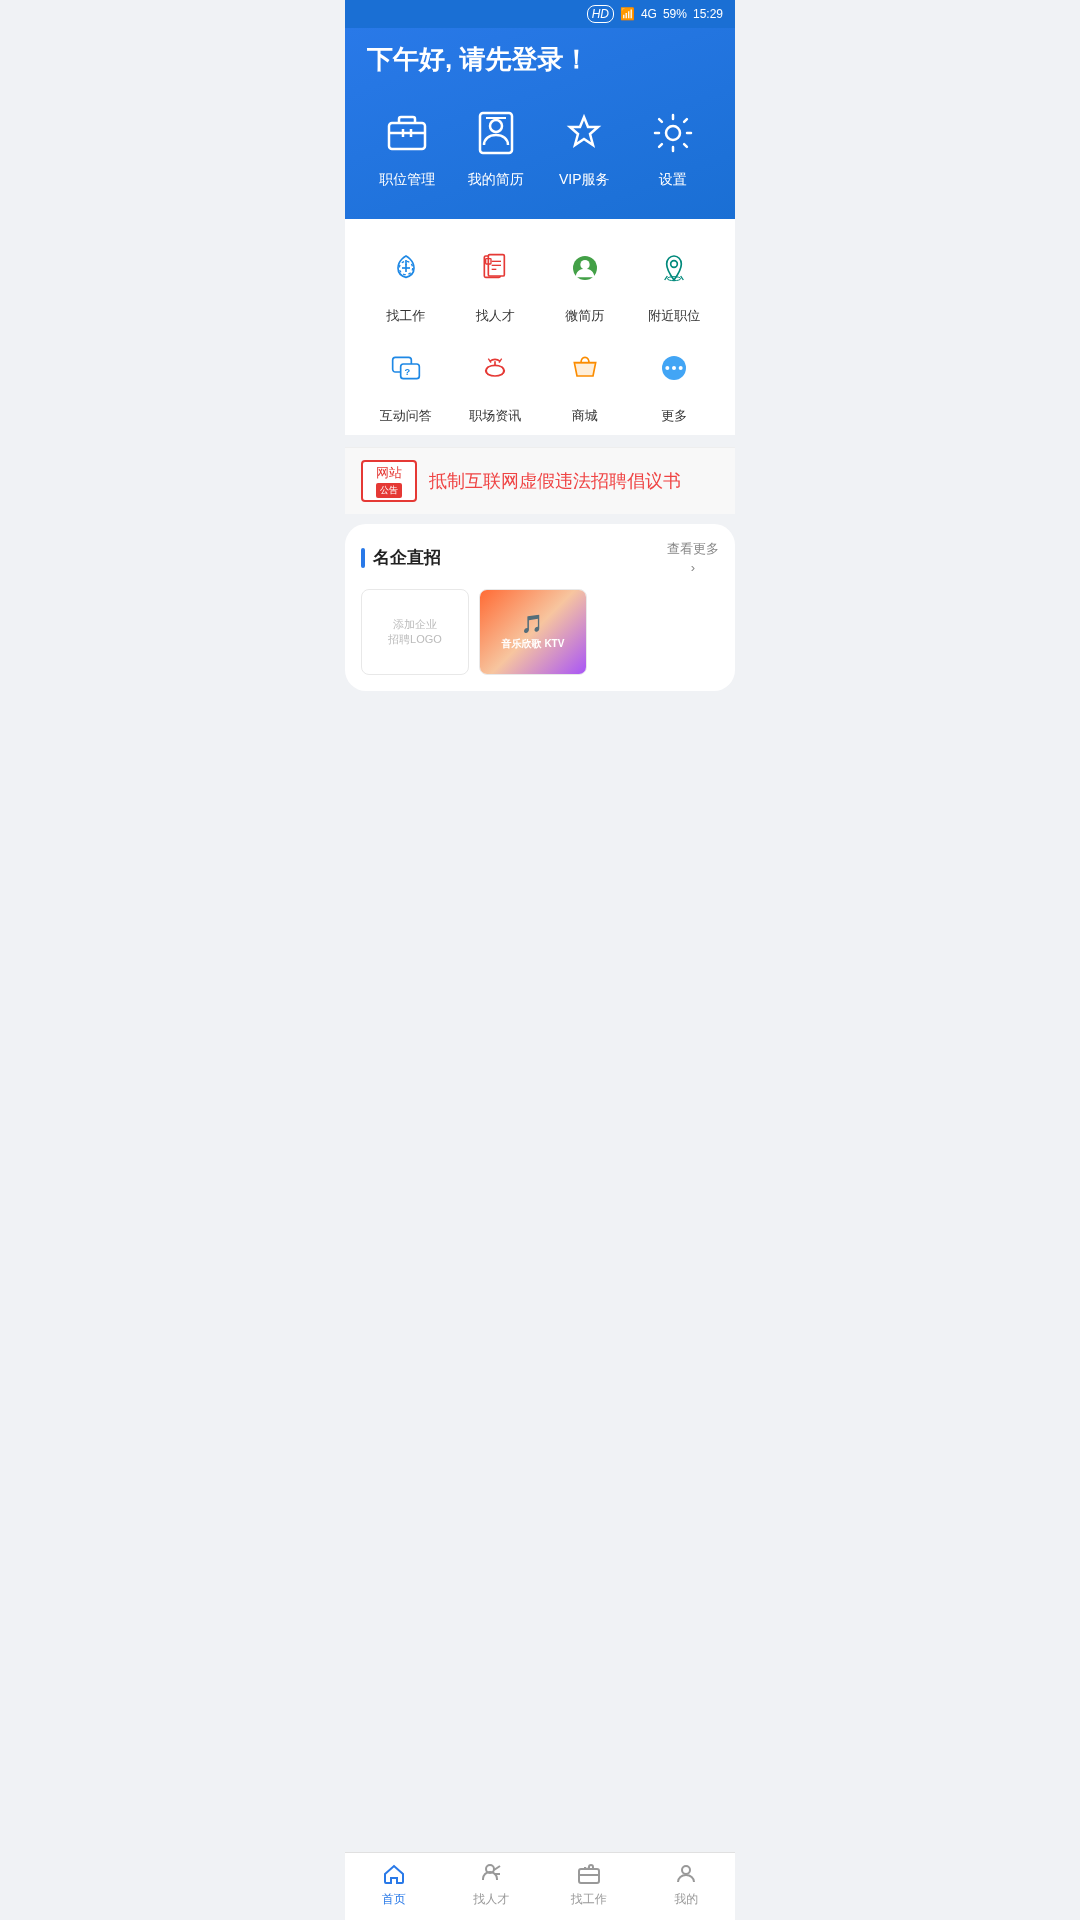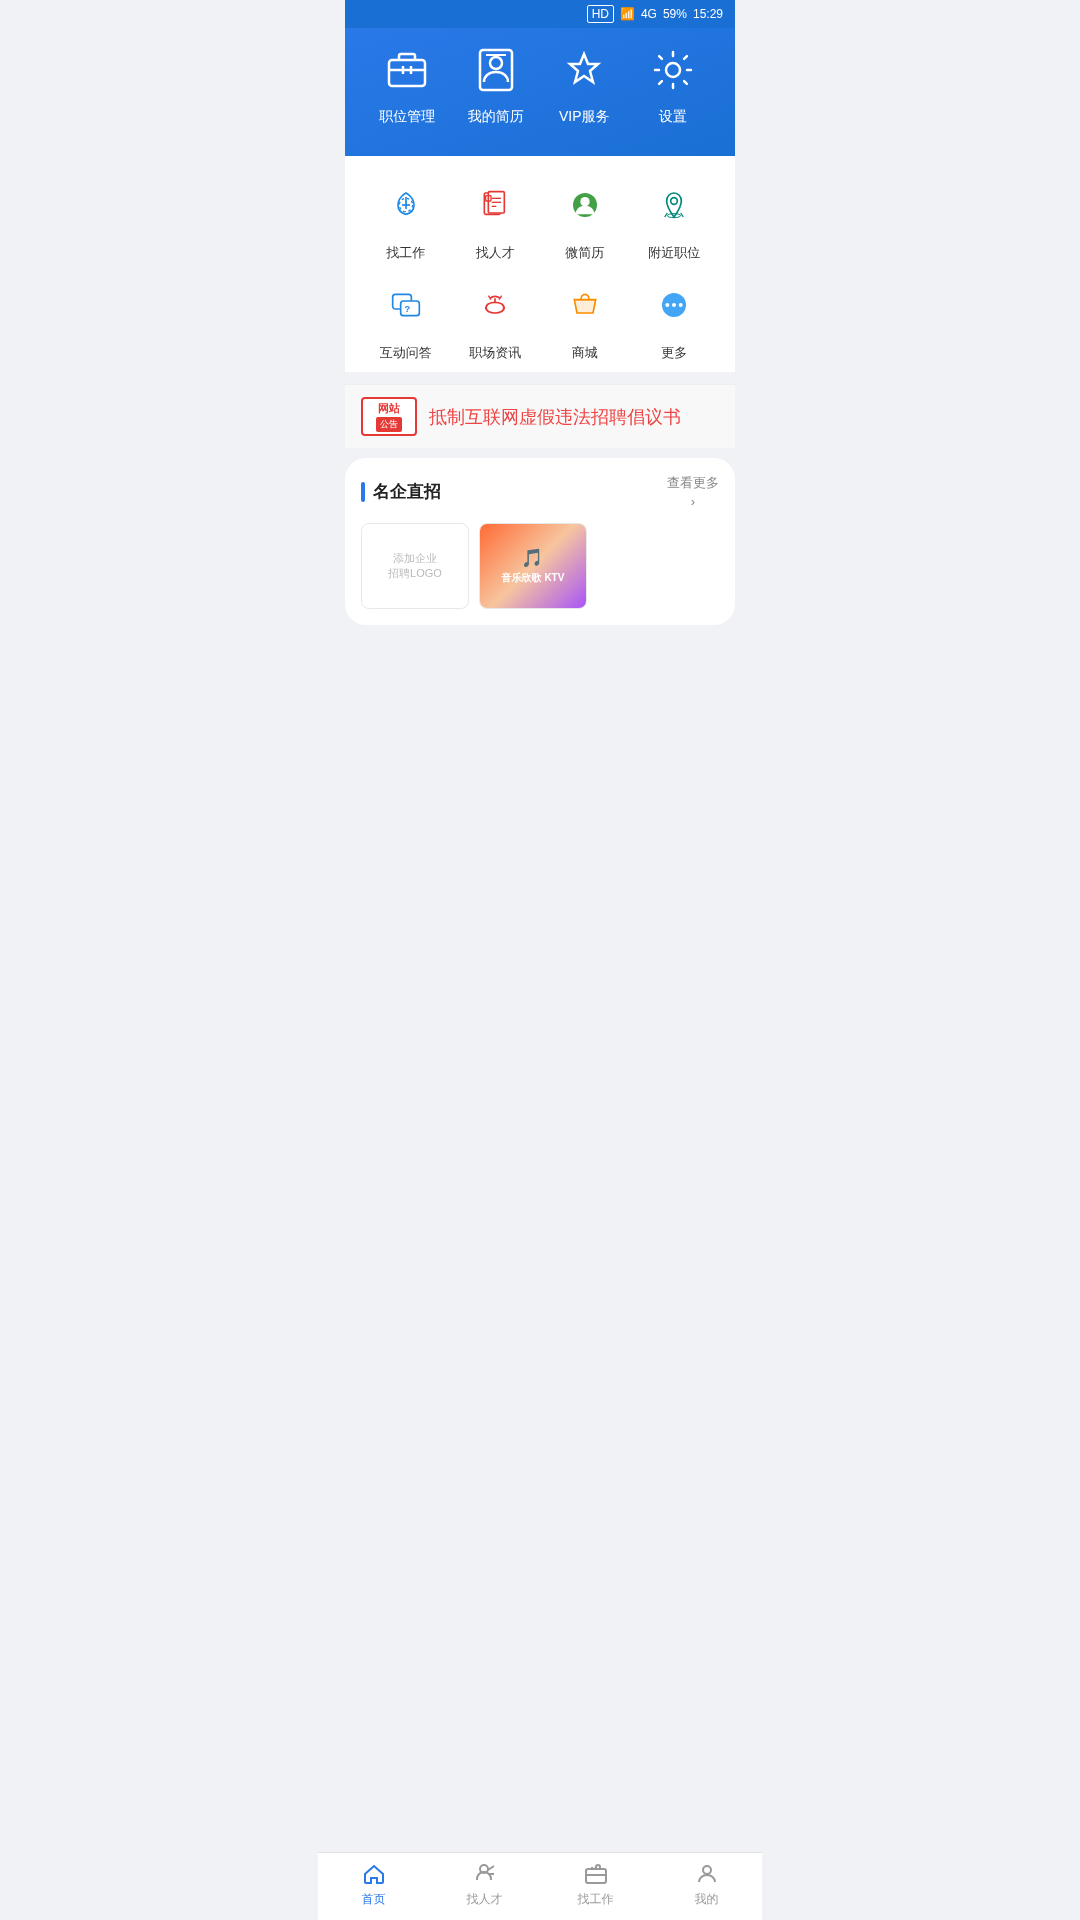--- a/index.html
+++ b/index.html
@@ -24,23 +24,24 @@
       height: 28px;
     }
     .status-bar span {
       color: white;
       font-size: 12px;
       font-weight: 500;
     }
     .status-hd {
       border: 1.5px solid white;
       padding: 1px 4px;
-      border-radius: 2px;
+      border-radius: 8px;
       font-size: 10px;
       font-weight: bold;
+      font-style: italic;
     }
 
     
     .header-area {
       background: linear-gradient(160deg, #2979e8 0%, #1a6fd4 100%);
       padding: 14px 18px 30px;
     }
 
     
     .search-bar {
@@ -155,22 +156,22 @@
       border: 2px solid #e53935;
       border-radius: 4px;
       padding: 2px 6px;
       display: flex;
       flex-direction: column;
       align-items: center;
       min-width: 56px;
     }
     .notice-tag-top {
       color: #e53935;
-      font-size: 11px;
-      font-weight: bold;
+      font-size: 13px;
+      font-weight: normal;
     }
     .notice-tag-bottom {
       background: #e53935;
       color: white;
       font-size: 9px;
       border-radius: 2px;
       padding: 1px 4px;
       margin-top: 1px;
     }
     .notice-text {
@@ -264,21 +265,21 @@
       font-weight: bold;
       text-align: center;
     }
 
     
     .bottom-nav {
       position: fixed;
       bottom: 0;
       left: 50%;
       transform: translateX(-50%);
-      width: 444px;
+      width: 390px;
       background: white;
       border-top: 1px solid #e0e0e0;
       display: flex;
       justify-content: space-around;
       padding: 8px 0 12px;
     }
     .nav-item {
       display: flex;
       flex-direction: column;
       align-items: center;
@@ -318,20 +319,21 @@
   <span class="status-hd">HD</span>
   <span>📶</span>
   <span>4G</span>
   <span>59%</span>
   <span>15:29</span>
 </div>
 
 <div class="header-area">
 
 
+  <div class="greeting">下午好, 请先登录！</div>
 
   <div class="quick-actions">
 
     <div class="quick-action-item">
       <div class="quick-action-icon">
         <svg viewBox="0 0 48 48">
           <rect x="6" y="14" width="36" height="26" rx="3" stroke-width="2.5"></rect>
           <path d="M16 14V10a2 2 0 012-2h12a2 2 0 012 2v4" stroke-width="2.5"></path>
           <line x1="6" y1="24" x2="42" y2="24" stroke-width="2.5"></line>
           <line x1="20" y1="20" x2="20" y2="28" stroke-width="2.5"></line>

